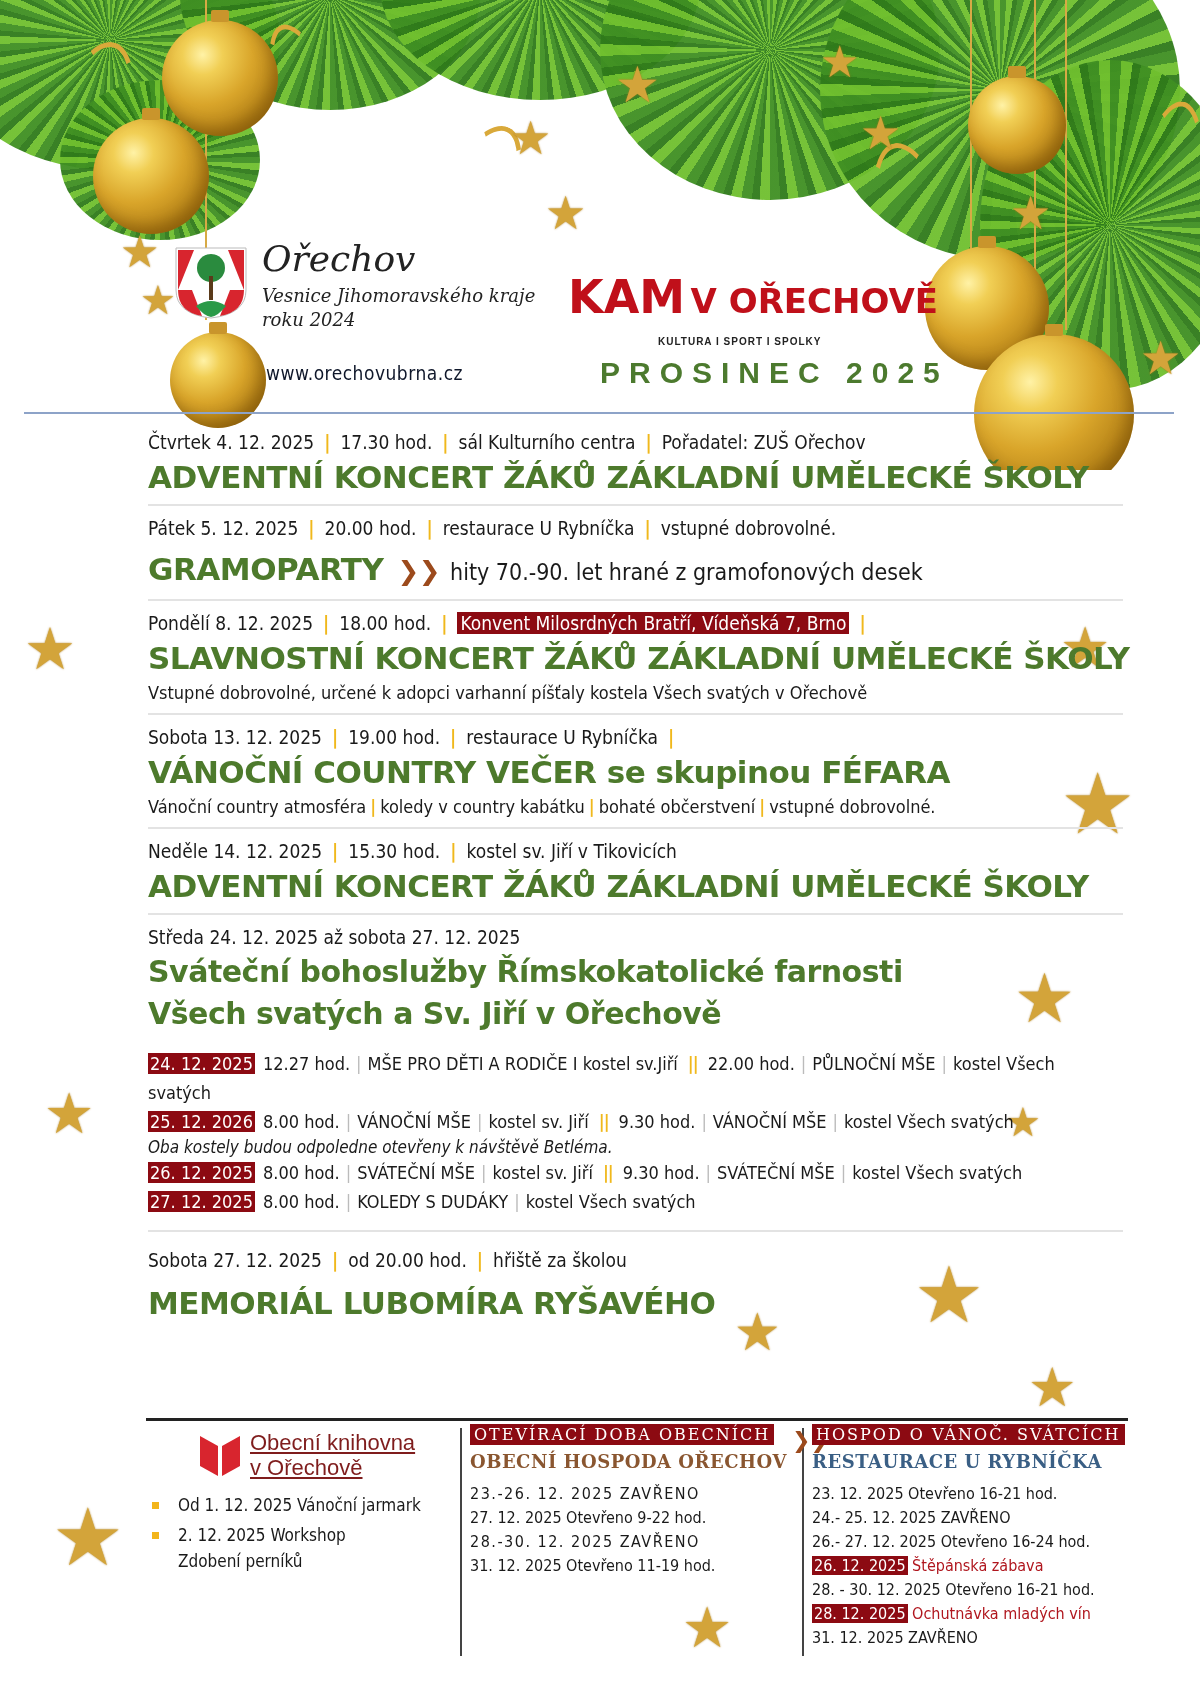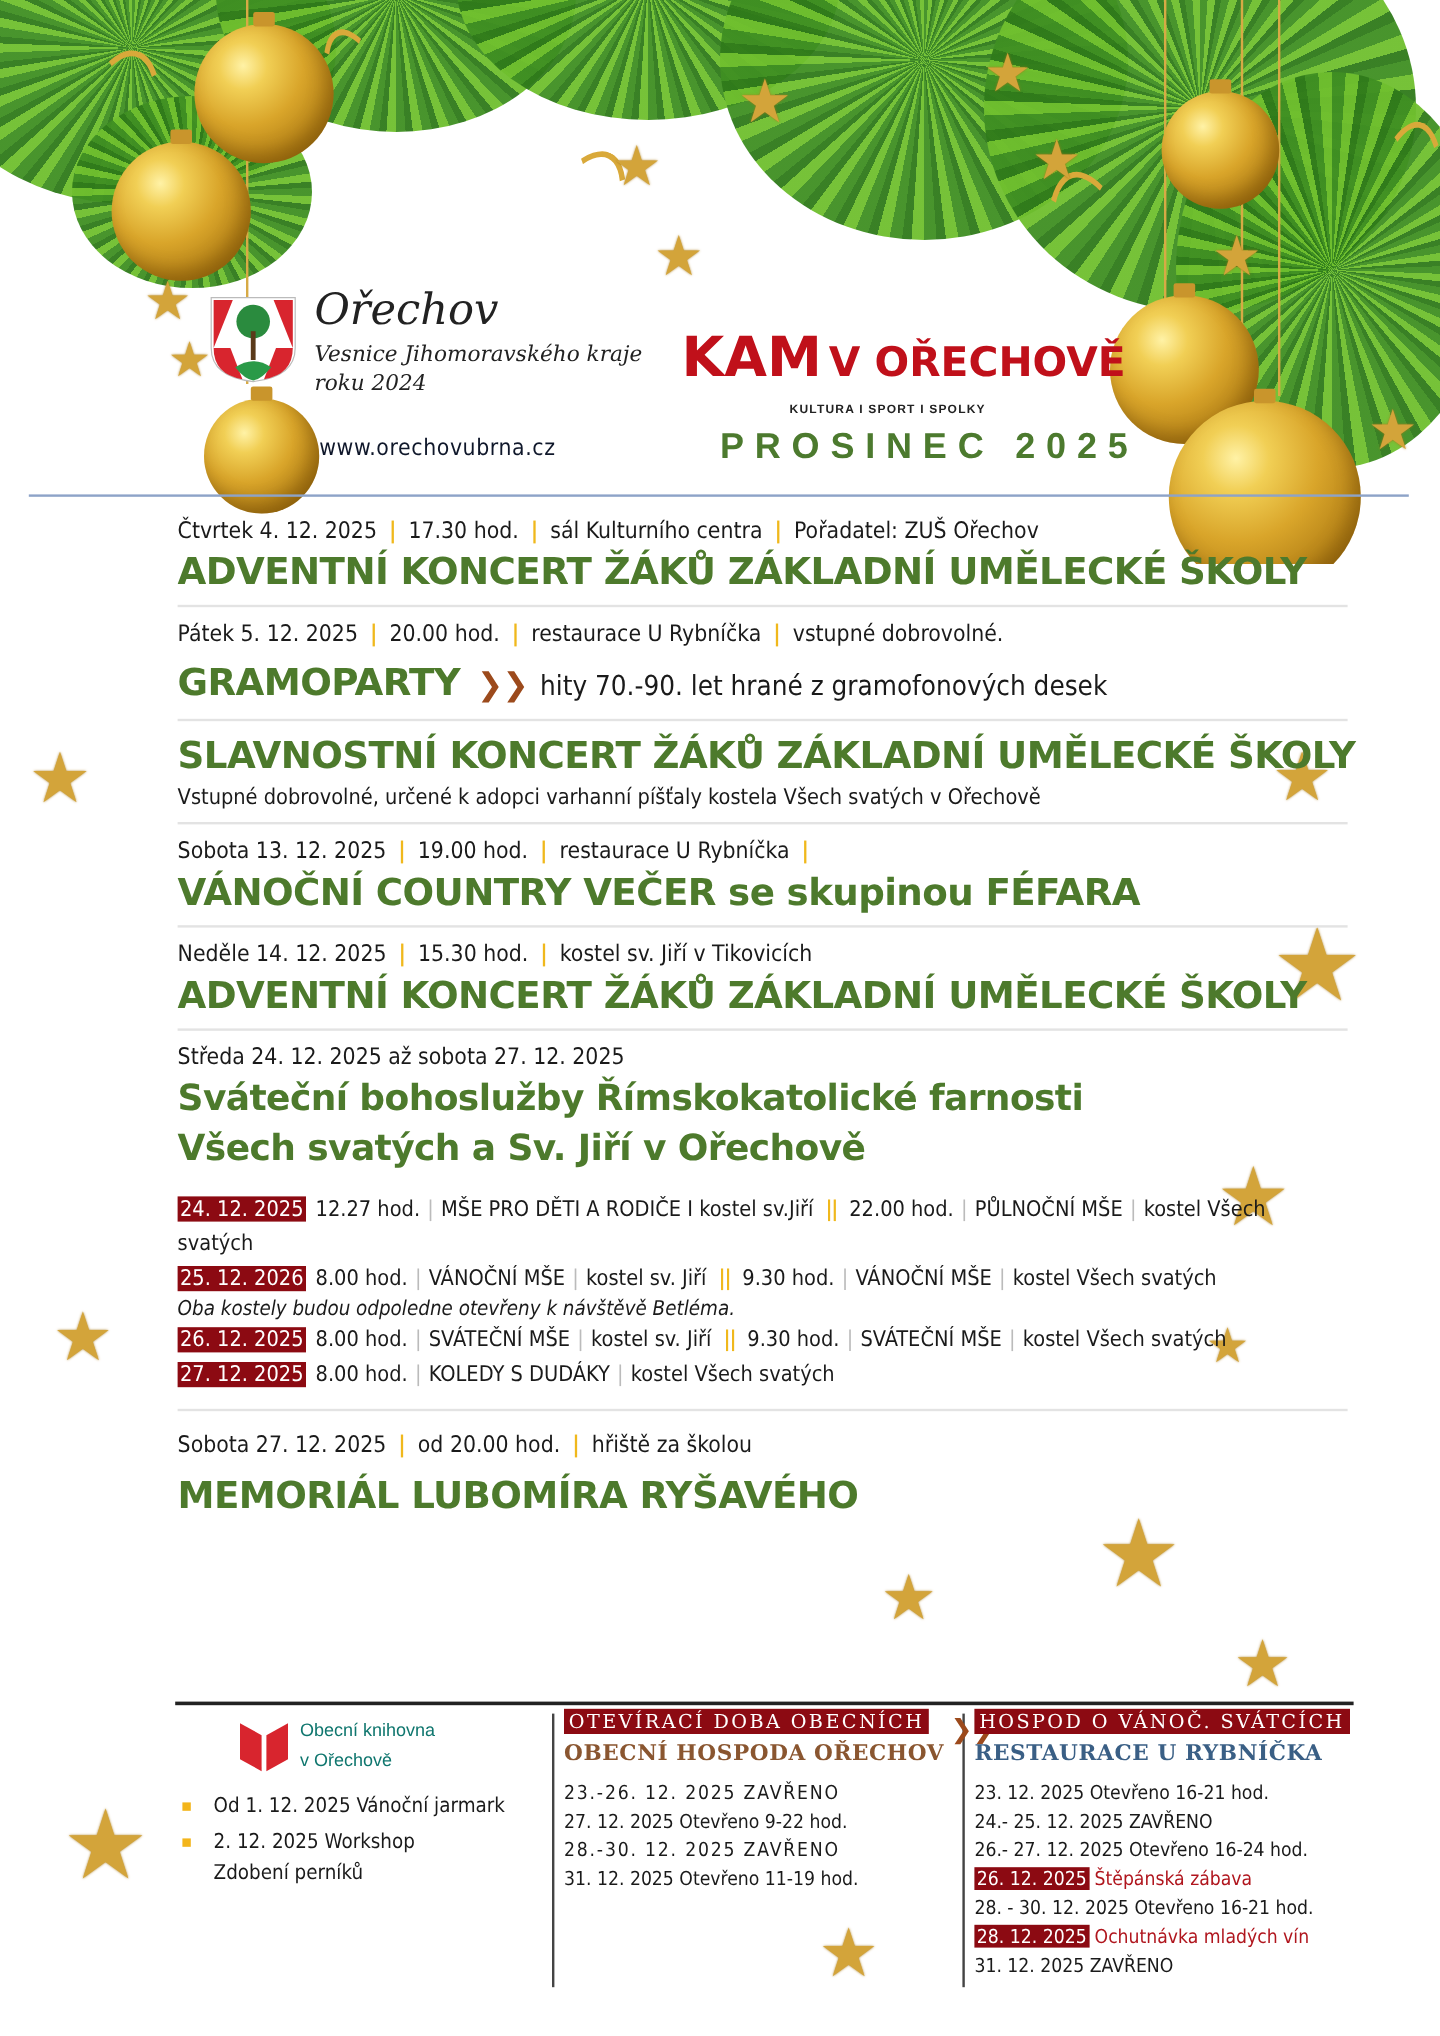--- a/index.html
+++ b/index.html
@@ -52,21 +52,21 @@
   .sub-caps { font-family:"DejaVu Sans Condensed","DejaVu Sans", sans-serif; font-size:17px; line-height:26px; color:#1a1a1a; white-space:nowrap; letter-spacing:-0.3px; }
 
   
   .foot-rule { position:absolute; left:146px; top:1418px; width:982px; height:3px; background:#222; }
   .col { position:absolute; top:1424px; }
   .col1 { left:146px; width:310px; }
   .col2 { left:470px; width:330px; }
   .col3 { left:812px; width:320px; }
   .vline { position:absolute; top:1428px; width:2px; height:228px; background:#444; }
   .lib-logo { position:absolute; left:52px; top:8px; width:44px; height:48px; }
-  .lib-name { position:absolute; left:104px; top:6px; font-size:15px; line-height:25px; color:#0f766e; }
+  .lib-name { position:absolute; left:104px; top:6px; font-size:22px; line-height:25px; color:#7f1d1d;text-decoration:underline; }
   .bullets { position:absolute; left:0; top:68px; width:310px; list-style:none; margin:0; padding:0; }
   .bullets li { position:relative; padding-left:32px; font-family:"DejaVu Sans Condensed","DejaVu Sans", sans-serif; font-size:17px; line-height:26px; color:#1a1a1a; margin-bottom:4px; }
   .bullets li::before { content:""; position:absolute; left:6px; top:10px; width:7px; height:7px; background:#f3b51b; }
   .band { font-family:"DejaVu Serif","Liberation Serif", serif; font-size:16px; letter-spacing:2px; background:#8c0a12; color:#fff; padding:1px 4px; white-space:nowrap; display:inline-block; }
   .band-head-brown { font-family:"DejaVu Serif","Liberation Serif", serif; font-weight:bold; font-size:18px; color:#8a5630; margin-top:6px; letter-spacing:0.5px; white-space:nowrap; }
   .band-head-blue { font-family:"DejaVu Serif","Liberation Serif", serif; font-weight:bold; font-size:18px; color:#3a5f85; margin-top:6px; letter-spacing:0.5px; white-space:nowrap; }
   .hours { margin-top:10px; }
   .hours div { font-family:"DejaVu Sans Condensed","DejaVu Sans", sans-serif; font-size:16px; line-height:24px; color:#1a1a1a; white-space:nowrap; }
   .hours .wide { letter-spacing:1.5px; }
   .hours .red-date { background:#8c0a12; color:#fff; padding:0 2px; }
@@ -175,29 +175,35 @@
   <div class="event">
     <div class="meta">
       <span>Pátek 5. 12. 2025</span><span class="sep">|</span><span>20.00 hod.</span><span class="sep">|</span><span>restaurace U Rybníčka</span><span class="sep">|</span><span>vstupné dobrovolné.</span>
     </div>
     <div class="headline" style="margin-top:6px;">
       <span>GRAMOPARTY</span><span class="arrow">❯❯</span><span class="gramo-rest">hity 70.-90. let hrané z gramofonových desek</span>
     </div>
   </div>
 
   <div class="event">
+    <div class="meta">
+      <span>Pondělí 8. 12. 2025</span><span class="sep">|</span><span>18.00 hod.</span><span class="sep">|</span><span class="hl-red">Konvent Milosrdných Bratří, Vídeňská 7, Brno</span><span class="sep">|</span>
+    </div>
     <div class="headline">SLAVNOSTNÍ KONCERT ŽÁKŮ ZÁKLADNÍ UMĚLECKÉ ŠKOLY</div>
     <div class="sub">Vstupné dobrovolné, určené k adopci varhanní píšťaly kostela Všech svatých v Ořechově</div>
   </div>
 
   <div class="event">
     <div class="meta">
       <span>Sobota 13. 12. 2025</span><span class="sep">|</span><span>19.00 hod.</span><span class="sep">|</span><span>restaurace U Rybníčka</span><span class="sep">|</span>
     </div>
     <div class="headline">VÁNOČNÍ COUNTRY VEČER se skupinou FÉFARA</div>
+    <div class="sub">
+      <span>Vánoční country atmosféra</span><span class="sep" style="margin:0 4px;">|</span><span>koledy v country kabátku</span><span class="sep" style="margin:0 4px;">|</span><span>bohaté občerstvení</span><span class="sep" style="margin:0 4px;">|</span><span>vstupné dobrovolné.</span>
+    </div>
   </div>
 
   <div class="event">
     <div class="meta">
       <span>Neděle 14. 12. 2025</span><span class="sep">|</span><span>15.30 hod.</span><span class="sep">|</span><span>kostel sv. Jiří v Tikovicích</span>
     </div>
     <div class="headline">ADVENTNÍ KONCERT ŽÁKŮ ZÁKLADNÍ UMĚLECKÉ ŠKOLY</div>
   </div>
 
   <div class="event">

